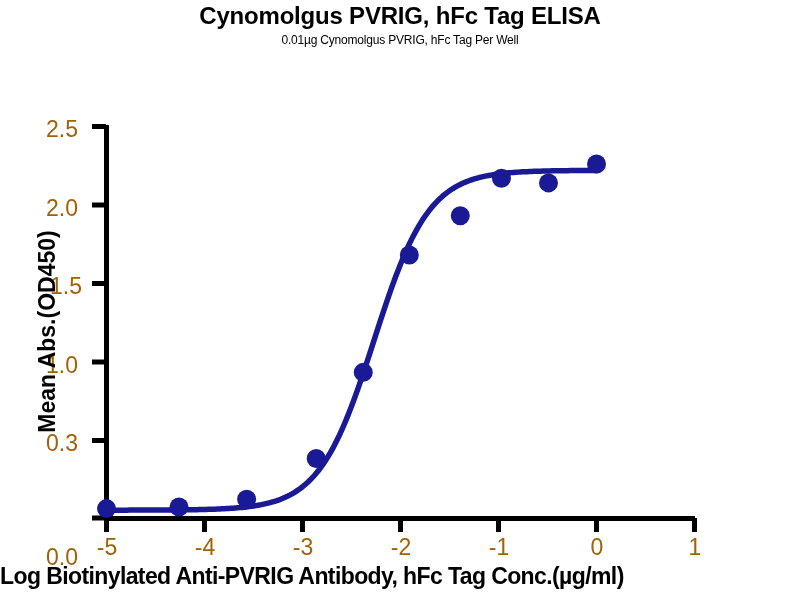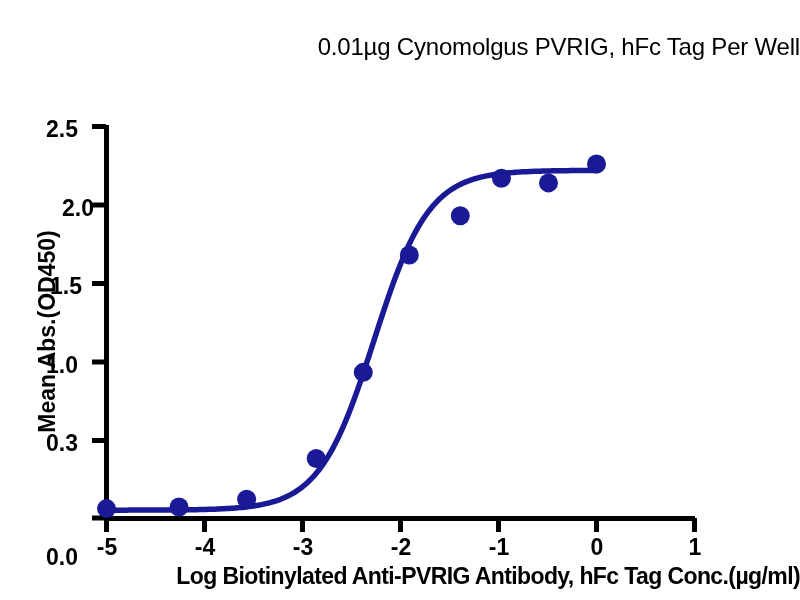--- a/index.html
+++ b/index.html
@@ -25,22 +25,22 @@
     font-size: 24px;
     font-weight: bold;
     letter-spacing: -0.2px;
     color: #000000;
   }
   #chart-subtitle {
     position: absolute;
     left: 0;
     top: 33px;
     width: 800px;
-    text-align: right;
-    font-size: 24px;
+    text-align: center;
+    font-size: 12px;
     font-weight: normal;
     letter-spacing: -0.2px;
     color: #000000;
   }
   #plot-svg {
     position: absolute;
     left: 0;
     top: 0;
   }
   #y-axis-title {
@@ -54,48 +54,49 @@
     transform: rotate(-90deg);
     transform-origin: center center;
     white-space: nowrap;
     color: #000000;
   }
   #x-axis-title {
     position: absolute;
     left: 0;
     top: 563px;
     width: 800px;
-    text-align: right;
+    text-align: left;
     font-size: 23px;
     font-weight: bold;
     letter-spacing: -0.6px;
     white-space: nowrap;
     color: #000000;
   }
   .tick-label {
     position: absolute;
     font-size: 23px;
-    font-weight: bold;
-    color: #000000;
+    font-weight: normal;
+    color: #a16207;
     white-space: nowrap;
   }
   .ytick-label {
     text-align: right;
     width: 70px;
   }
   .xtick-label {
     text-align: center;
     width: 60px;
   }
 </style>
 </head>
 <body>
 
 <div id="page">
 
+  <div id="chart-title">Cynomolgus PVRIG, hFc Tag ELISA</div>
   <div id="chart-subtitle">0.01µg Cynomolgus PVRIG, hFc Tag Per Well</div>
 
   <svg id="plot-svg" width="800" height="600">
 
     <line x1="106.5" y1="125" x2="106.5" y2="518.5" stroke="#000000" stroke-width="5"></line>
     <line x1="104" y1="518.5" x2="695" y2="518.5" stroke="#000000" stroke-width="5"></line>
 
     <g>
       <line x1="106" y1="126.5" x2="92" y2="126.5" stroke="#000000" stroke-width="5"></line>
       <line x1="106" y1="205" x2="92" y2="205" stroke="#000000" stroke-width="5"></line>
@@ -127,21 +128,21 @@
         <circle cx="501.44" cy="178.18" r="9.5" fill="#1a1a96"></circle>
         <circle cx="548.48" cy="182.88" r="9.5" fill="#1a1a96"></circle>
         <circle cx="596.50" cy="164.08" r="9.5" fill="#1a1a96"></circle>
       </g>
   </svg>
 
   <div class="tick-label ytick-label" style="left:8px; top:508px;margin-top:36px;">0.0</div>
   <div class="tick-label ytick-label" style="left:8px; top:430px;">0.3</div>
   <div class="tick-label ytick-label" style="left:8px; top:352px;text-align:right;">1.0</div>
   <div class="tick-label ytick-label" style="left:12px; top:273px;">1.5</div>
-  <div class="tick-label ytick-label" style="left:24px; top:195px;">2.0</div>
+  <div class="tick-label ytick-label" style="left:8px; top:195px;">2.0</div>
   <div class="tick-label ytick-label" style="left:8px; top:116px;">2.5</div>
 
   <div class="tick-label xtick-label" style="left:77px;  top:534px;">-5</div>
   <div class="tick-label xtick-label" style="left:175px; top:534px;">-4</div>
   <div class="tick-label xtick-label" style="left:273px; top:534px;">-3</div>
   <div class="tick-label xtick-label" style="left:371px; top:534px;">-2</div>
   <div class="tick-label xtick-label" style="left:469px; top:534px;">-1</div>
   <div class="tick-label xtick-label" style="left:567px; top:534px;">0</div>
   <div class="tick-label xtick-label" style="left:665px; top:534px;">1</div>
 

